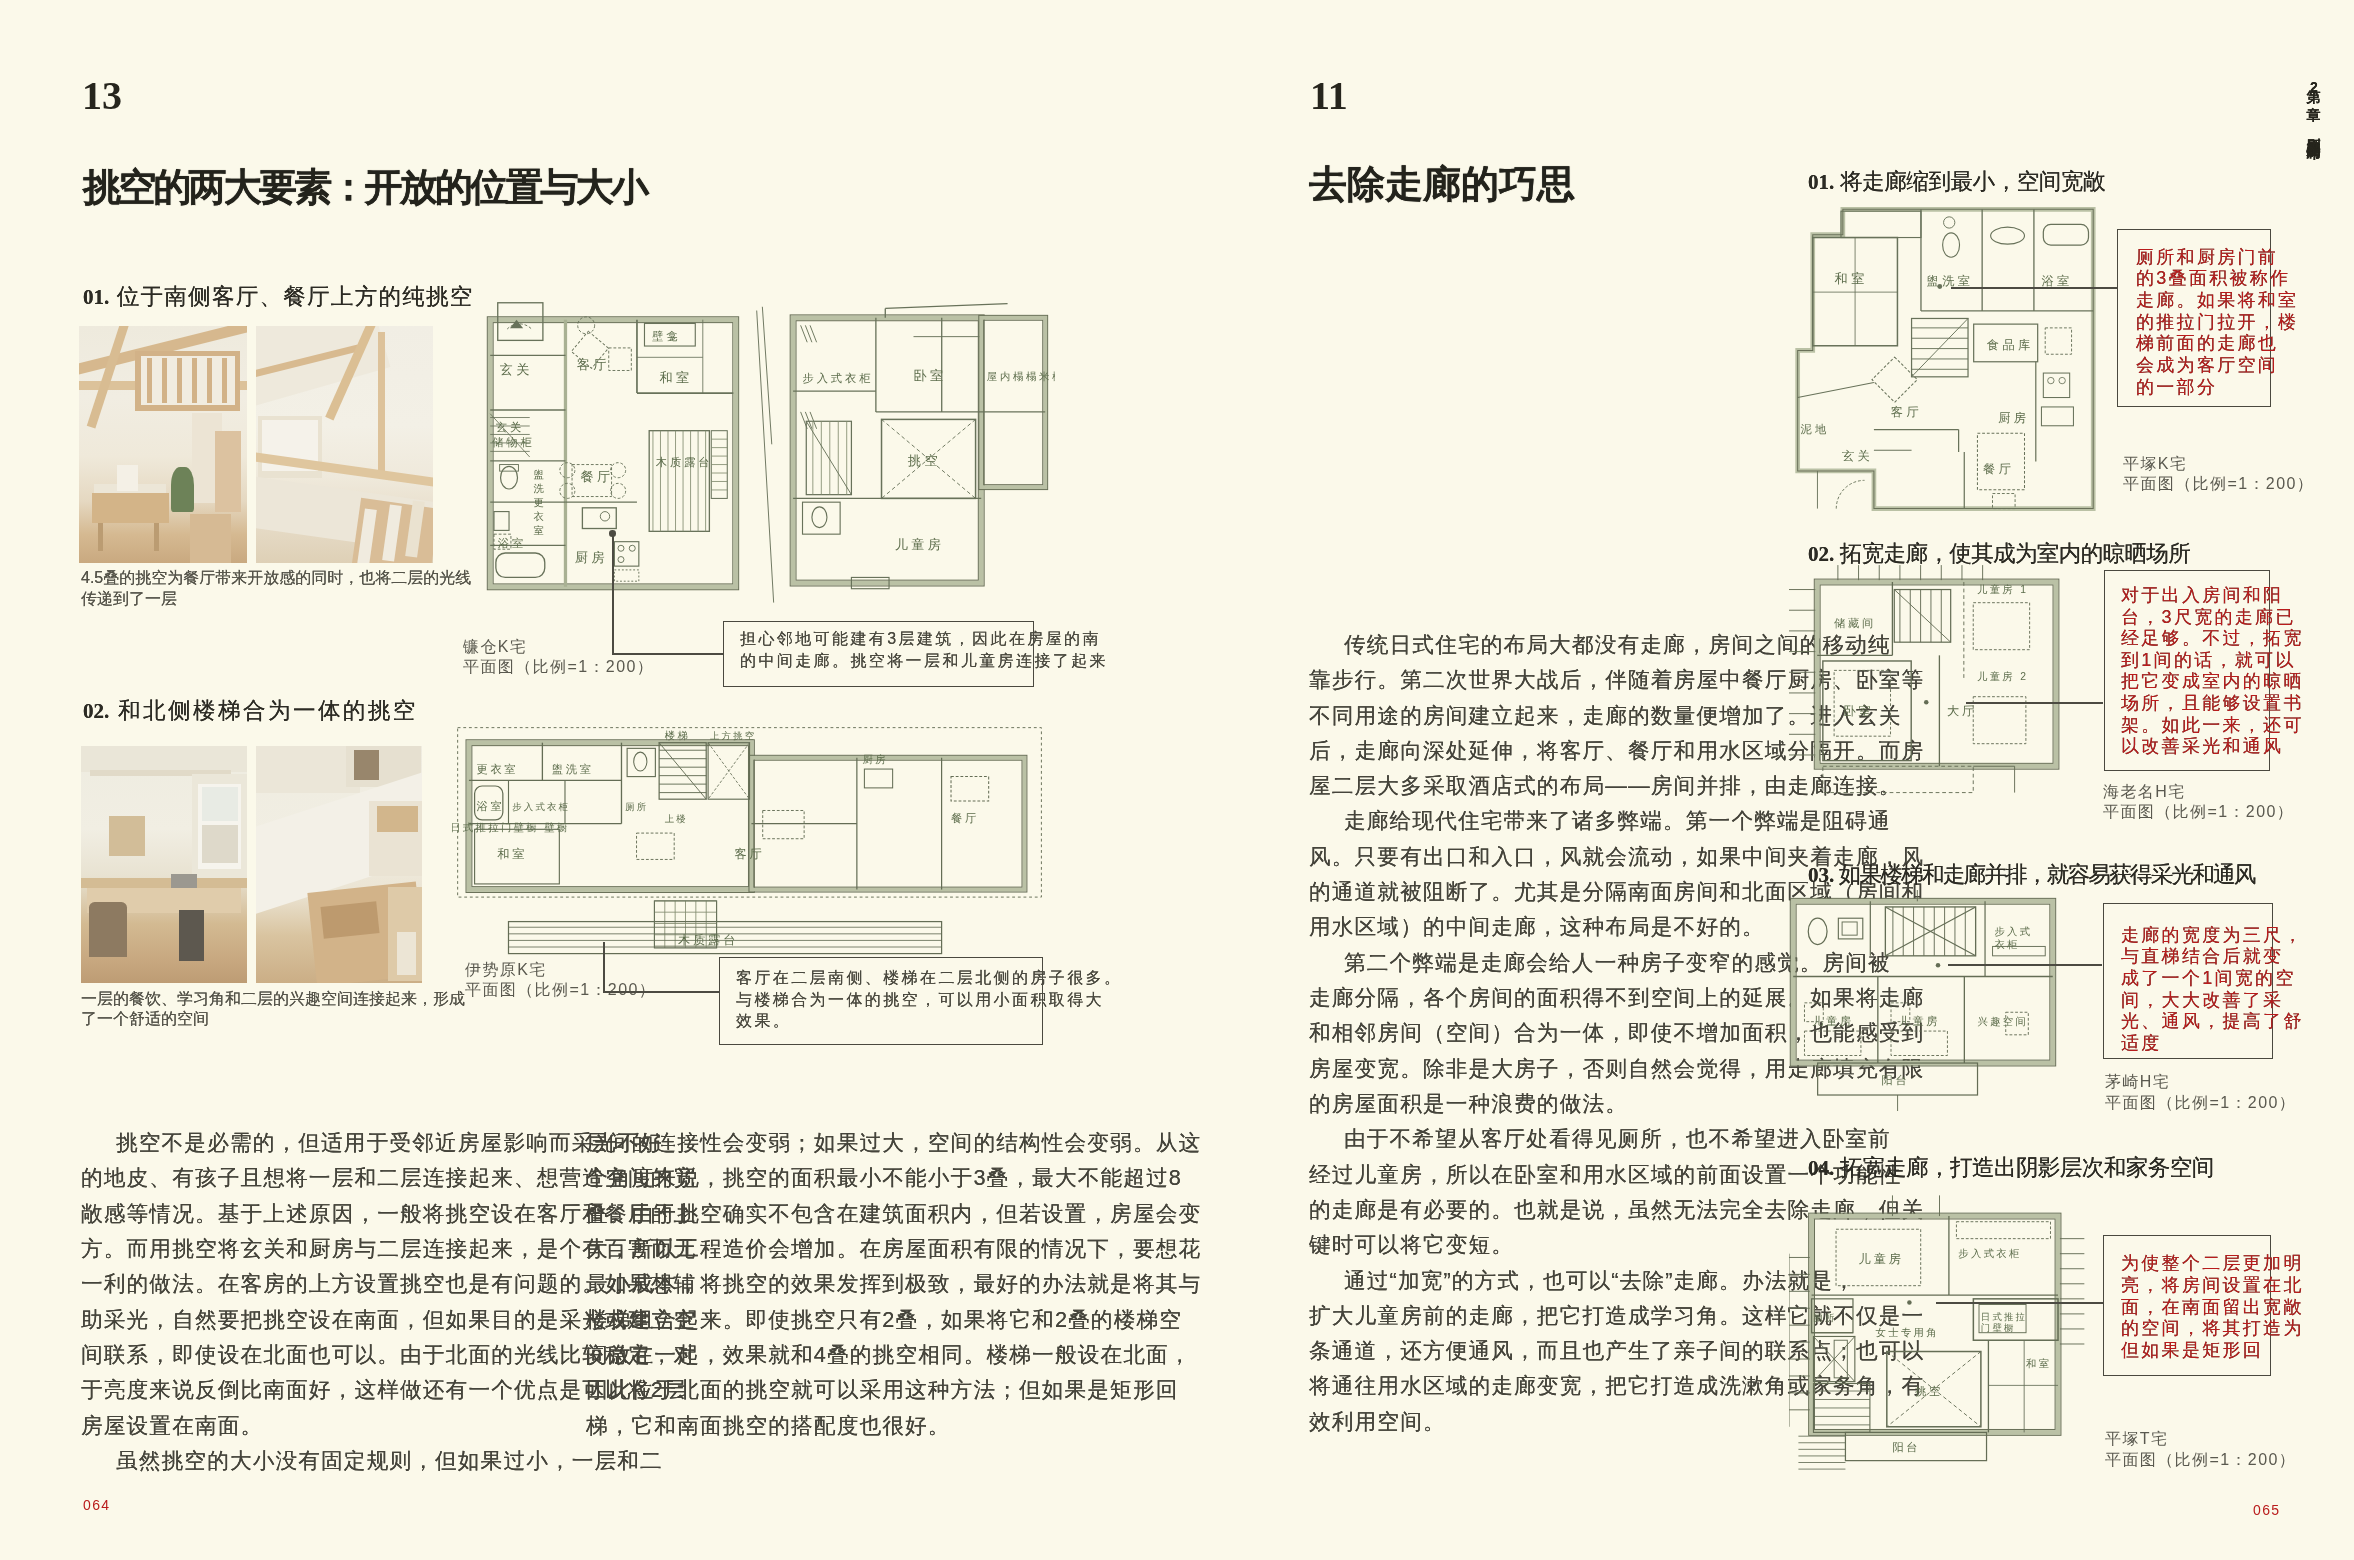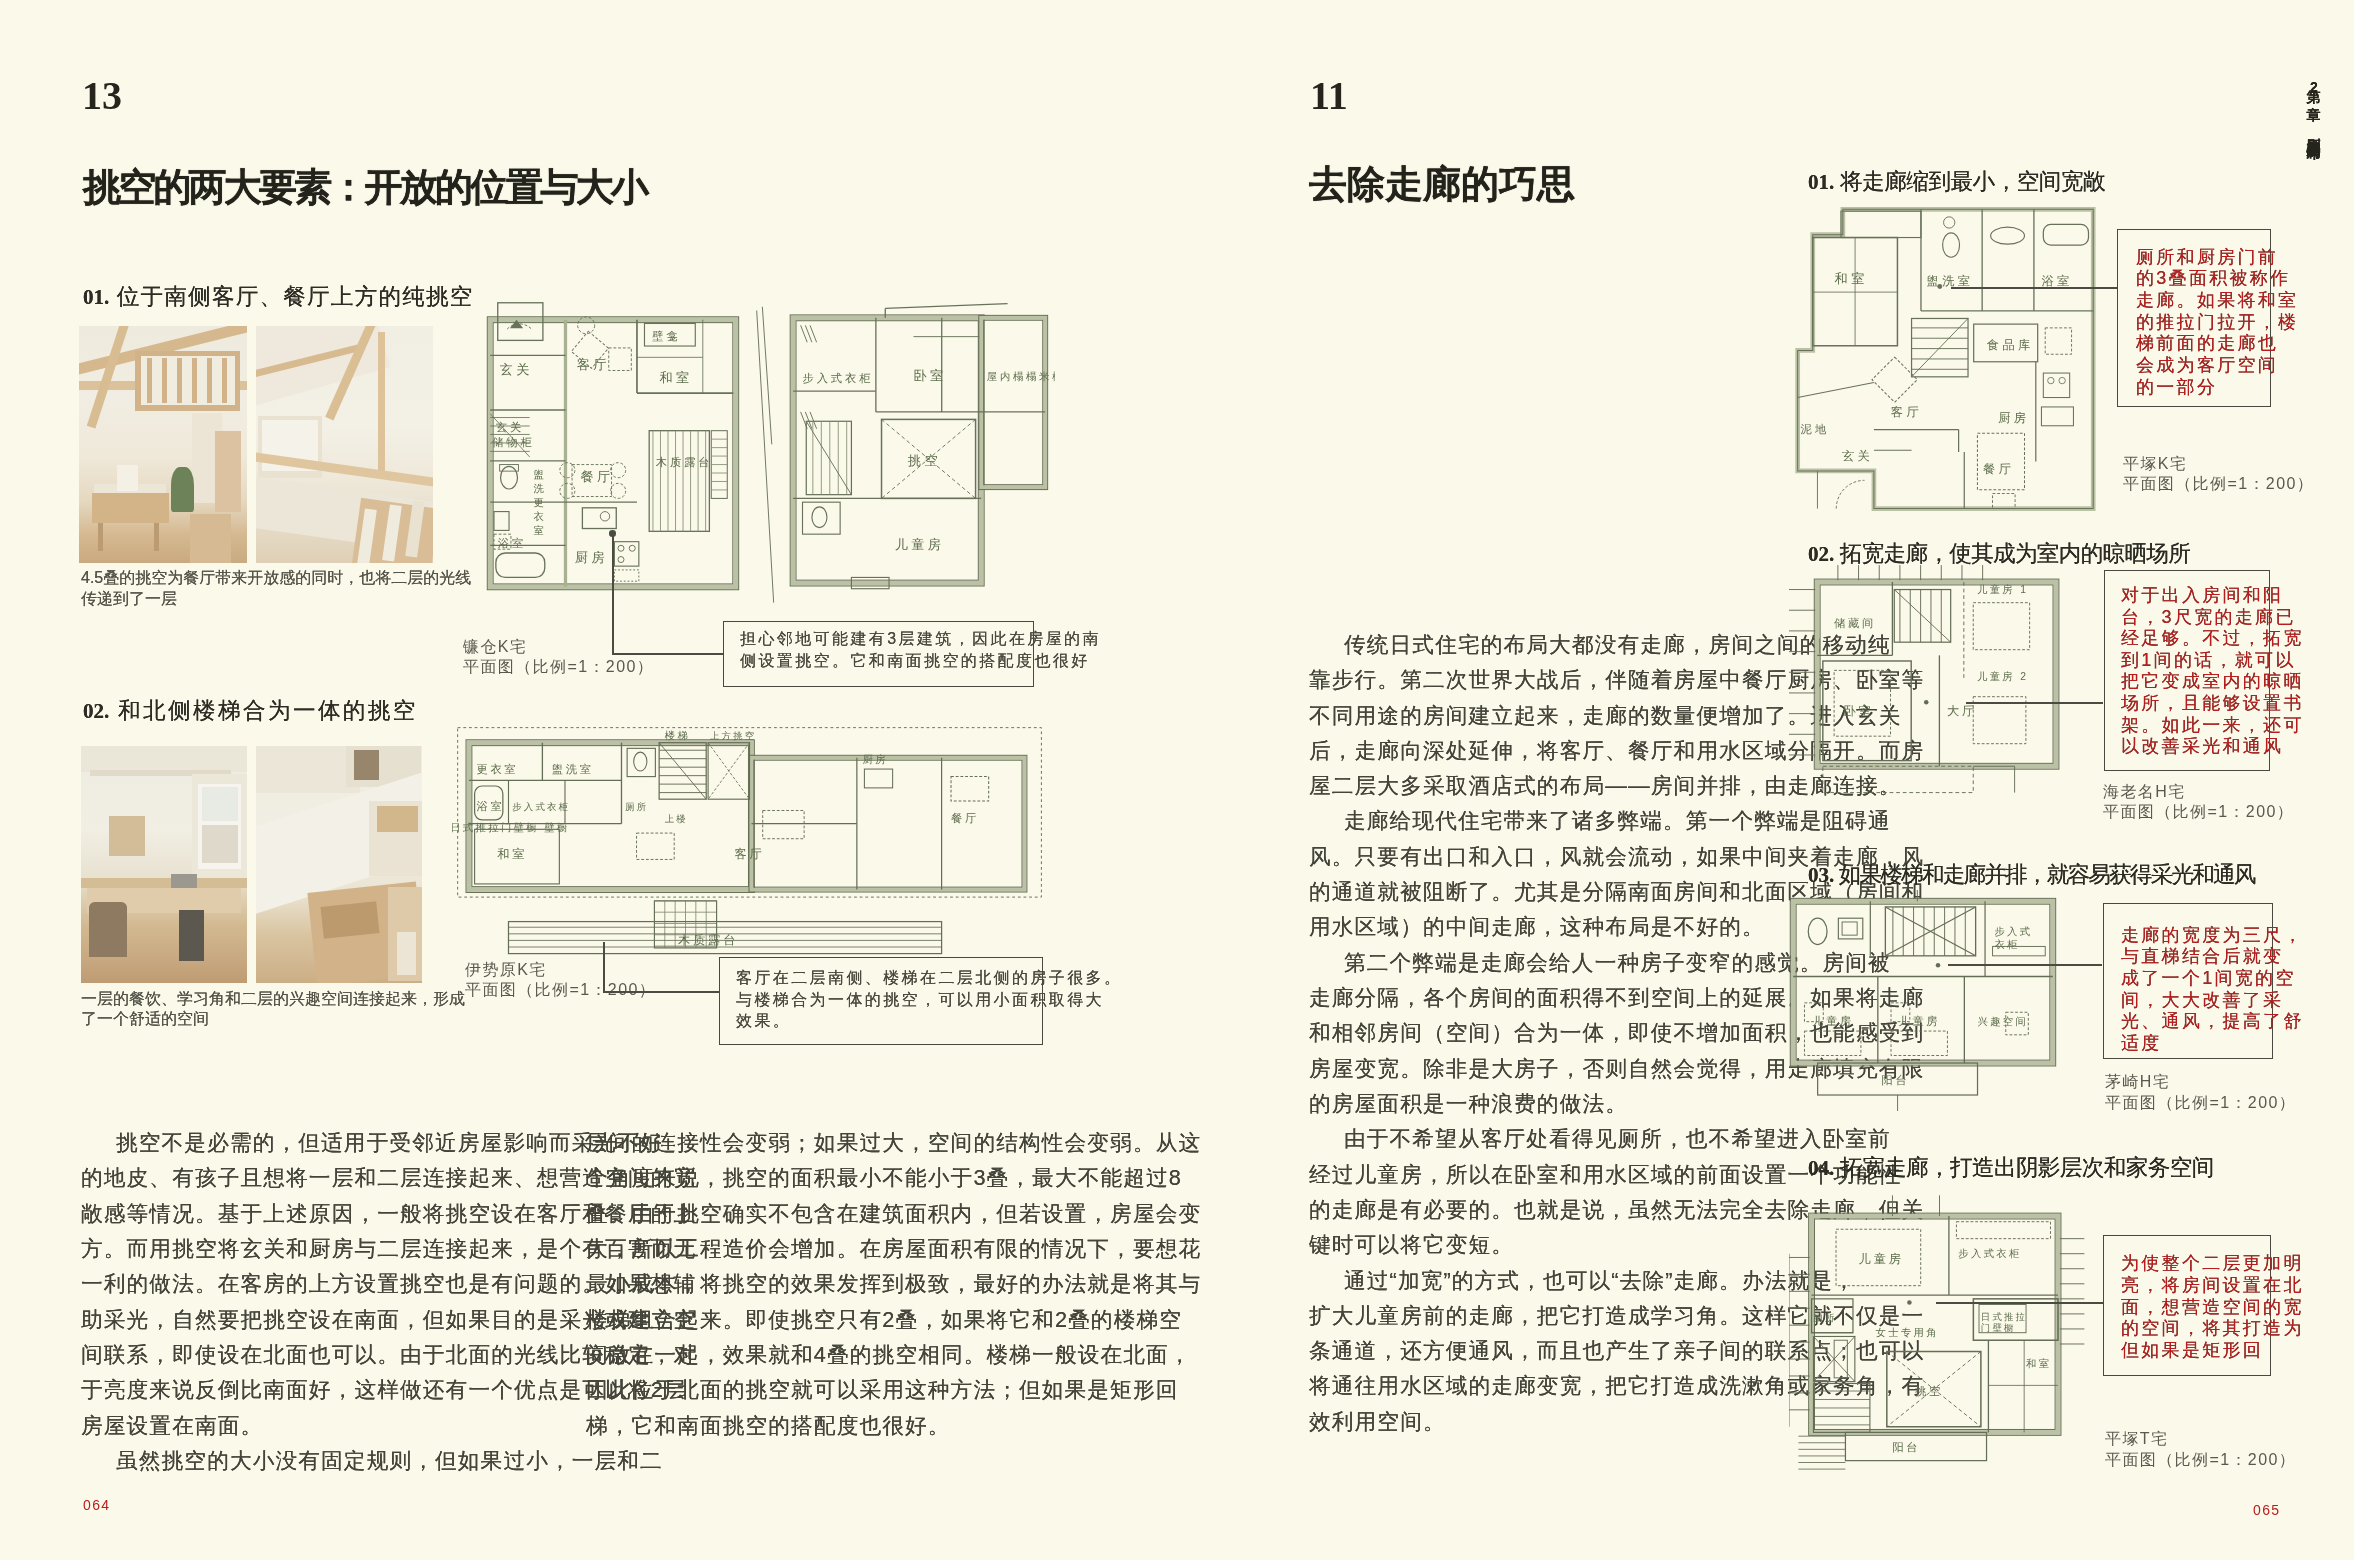--- a/index.html
+++ b/index.html
@@ -183,21 +183,21 @@
       <text x="464" y="176" font-size="14" letter-spacing="3.6" fill="#5d6d4c" font-family="Liberation Sans">挑空</text>
       <text x="450" y="266" font-size="14" letter-spacing="3.6" fill="#5d6d4c" font-family="Liberation Sans">儿童房</text>
     </svg>
   </div>
 
 <div class="abs lbl" style="left:463px;top:637px;">镰仓K宅</div>
 <div class="abs lbl" style="left:463px;top:657px;">平面图（比例=1：200）</div>
 
 <div class="abs box" style="left:723px;top:621px;width:309px;height:64px;"></div>
 <div class="abs boxs" style="left:740px;top:629px;">担心邻地可能建有3层建筑，因此在房屋的南</div>
-<div class="abs boxs" style="left:740px;top:651px;">侧设置挑空。它和南面挑空的搭配度也很好</div>
+<div class="abs boxs" style="left:740px;top:651px;">的中间走廊。挑空将一层和儿童房连接了起来</div>
 <div class="abs leader" style="left:612px;top:533px;width:1.5px;height:121px;"></div>
 <div class="abs" style="left:609px;top:530px;width:6.6px;height:6.6px;border-radius:50%;background:#4c4b42;"></div>
 <div class="abs leader" style="left:612px;top:653px;width:111px;height:1.5px;"></div>
 
 <div class="abs h2" style="left:83px;top:695px;letter-spacing:2.4px;"><b>02.</b> 和北侧楼梯合为一体的挑空</div>
 
 <div class="abs photo" style="left:81px;top:746px;width:166px;height:237px;background:linear-gradient(180deg,#eeece0 0%,#f1eee3 35%,#e8e2d1 55%,#d3ba92 75%,#c6a67e 92%,#bd9c74 100%);">
 <div class="abs" style="left:0px;top:0px;width:166px;height:26px;background:#eae6d8;"></div>
 <div class="abs" style="left:9.4px;top:23.5px;width:141px;height:6.6px;background:#e1dac8;"></div>
 <div class="abs" style="left:111px;top:28px;width:55px;height:104px;background:#ebe7d9;"></div>
@@ -608,21 +608,21 @@
       <text x="92" y="164" font-size="11" letter-spacing="2.5" fill="#5d6d4c" font-family="Liberation Sans">女士专用角</text>
       <text x="252" y="196" font-size="11" letter-spacing="2.5" fill="#5d6d4c" font-family="Liberation Sans">和室</text>
       <text x="134" y="226" font-size="12" letter-spacing="2.8" fill="#5d6d4c" font-family="Liberation Sans">挑空</text>
       <text x="110" y="286" font-size="12" letter-spacing="2.8" fill="#5d6d4c" font-family="Liberation Sans">阳台</text>
       <circle cx="128" cy="128" r="2.4" fill="#646d55"></circle>
     </svg>
   </div>
 <div class="abs box" style="left:2103px;top:1235px;width:166px;height:139px;"></div>
 <div class="abs boxt" style="left:2121px;top:1251px;">为使整个二层更加明</div>
 <div class="abs boxt" style="left:2121px;top:1273px;">亮，将房间设置在北</div>
-<div class="abs boxt" style="left:2121px;top:1295px;">面，想营造空间的宽</div>
+<div class="abs boxt" style="left:2121px;top:1295px;">面，在南面留出宽敞</div>
 <div class="abs boxt" style="left:2121px;top:1316px;">的空间，将其打造为</div>
 <div class="abs boxt" style="left:2121px;top:1338px;">但如果是矩形回</div>
 <div class="abs leader" style="left:1936px;top:1302px;width:167px;height:1.9px;"></div>
 <div class="abs lbl" style="left:2105px;top:1429px;">平塚T宅</div>
 <div class="abs lbl" style="left:2105px;top:1450px;">平面图（比例=1：200）</div>
 
 <div class="abs pg" style="left:2253px;top:1502px;">065</div>
 
 <svg class="abs" style="left:749px;top:303px;" width="38" height="358" viewBox="0 0 40 380">
     <line x1="8" y1="8" x2="26" y2="318" stroke="#68725a" stroke-width="1"></line>

